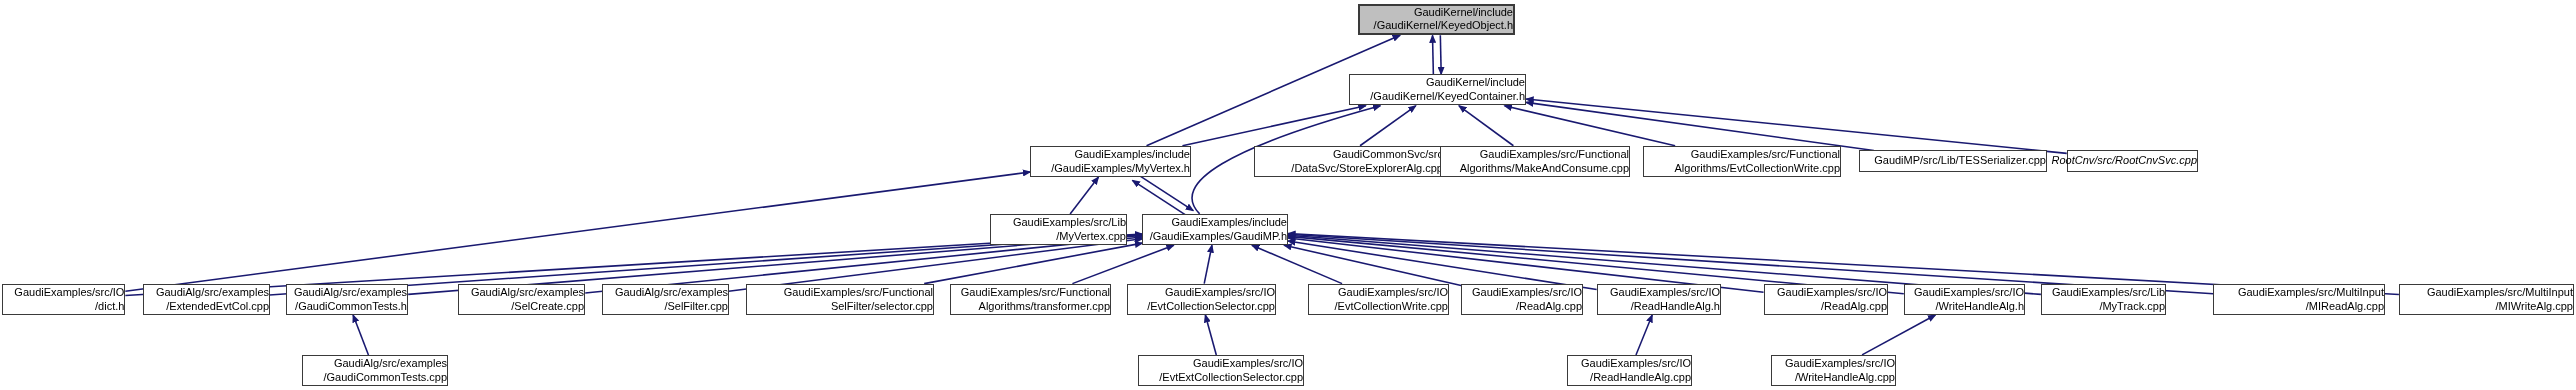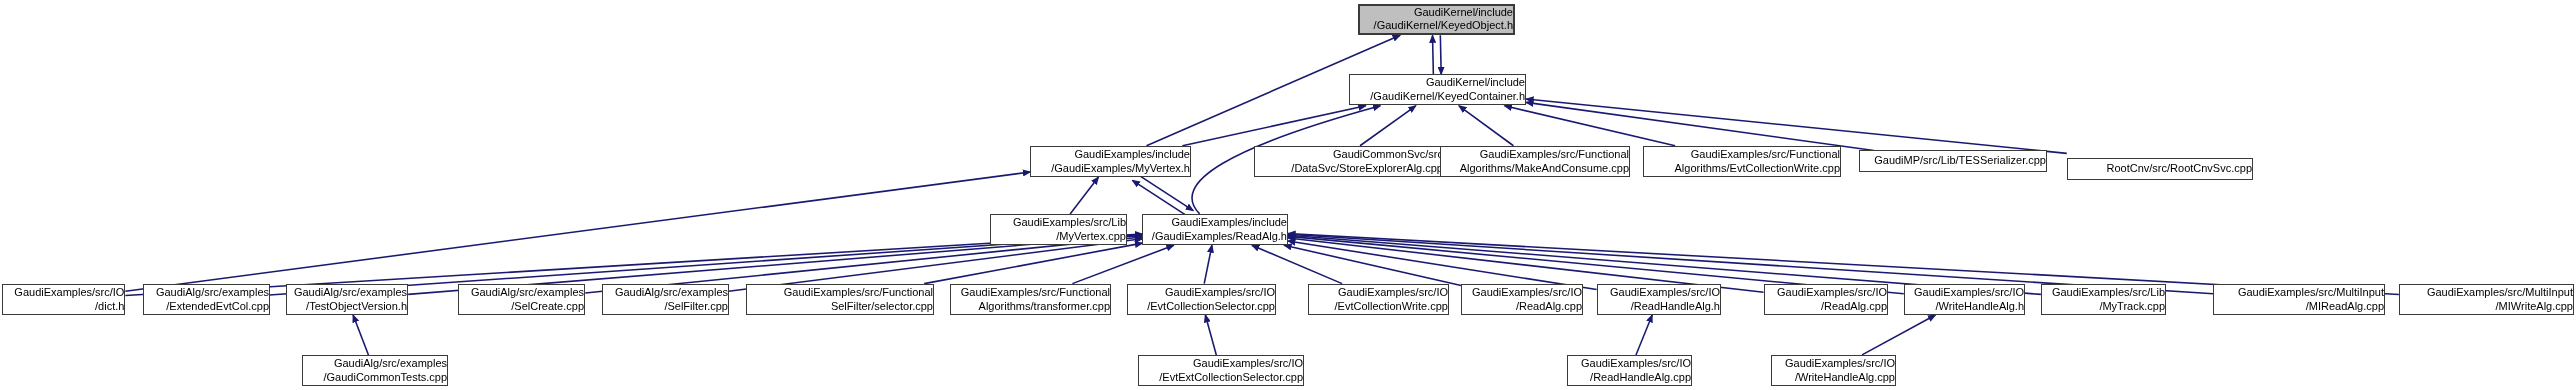--- a/index.html
+++ b/index.html
@@ -112,44 +112,44 @@
     <span>GaudiExamples/src/Functional</span>
     <span>Algorithms/MakeAndConsume.cpp</span>
   </div>
   <div class="node" style="left:1643px;top:146px;width:198px;">
     <span>GaudiExamples/src/Functional</span>
     <span>Algorithms/EvtCollectionWrite.cpp</span>
   </div>
   <div class="node single" style="left:1859px;top:150px;width:188px;">
     <span>GaudiMP/src/Lib/TESSerializer.cpp</span>
   </div>
-  <div class="node single" style="left:2067px;top:158px;width:186px;">
+  <div class="node single" style="left:2067px;top:150px;width:131px;font-style:italic;">
     <span>RootCnv/src/RootCnvSvc.cpp</span>
   </div>
 
   <div class="node" style="left:990px;top:214px;width:137px;">
     <span>GaudiExamples/src/Lib</span>
     <span>/MyVertex.cpp</span>
   </div>
   <div class="node" style="left:1142px;top:214px;width:146px;">
     <span>GaudiExamples/include</span>
-    <span>/GaudiExamples/ReadAlg.h</span>
+    <span>/GaudiExamples/GaudiMP.h</span>
   </div>
 
   <div class="node" style="left:2.4px;top:284px;width:123px;">
     <span>GaudiExamples/src/IO</span>
     <span>/dict.h</span>
   </div>
   <div class="node" style="left:143px;top:284px;width:127px;">
     <span>GaudiAlg/src/examples</span>
     <span>/ExtendedEvtCol.cpp</span>
   </div>
   <div class="node" style="left:286px;top:284px;width:122px;">
     <span>GaudiAlg/src/examples</span>
-    <span>/TestObjectVersion.h</span>
+    <span>/GaudiCommonTests.h</span>
   </div>
   <div class="node" style="left:458px;top:284px;width:127px;">
     <span>GaudiAlg/src/examples</span>
     <span>/SelCreate.cpp</span>
   </div>
   <div class="node" style="left:602px;top:284px;width:127px;">
     <span>GaudiAlg/src/examples</span>
     <span>/SelFilter.cpp</span>
   </div>
   <div class="node" style="left:746px;top:284px;width:188px;">

